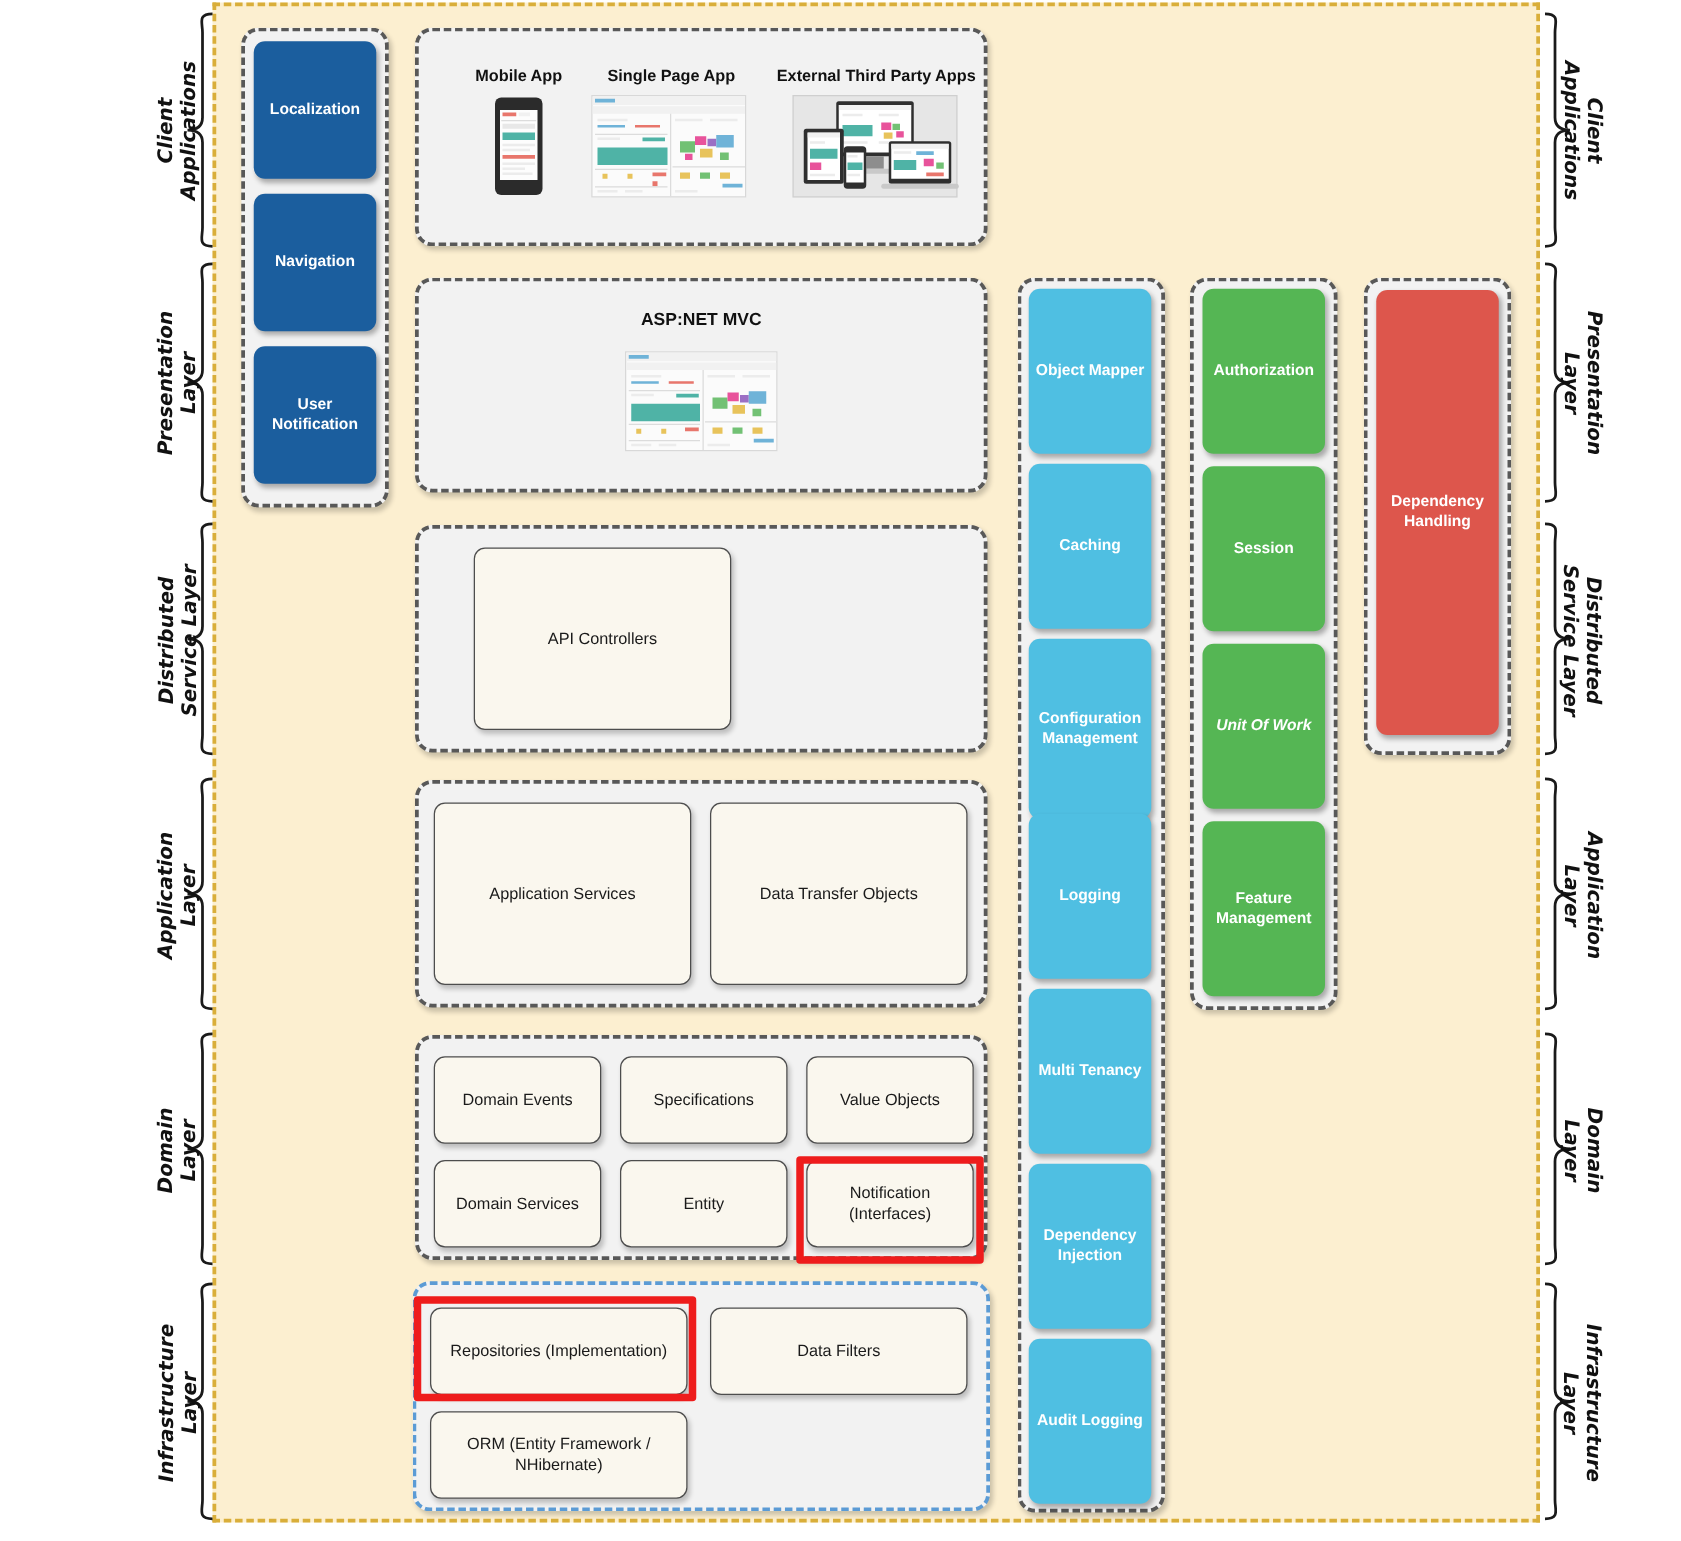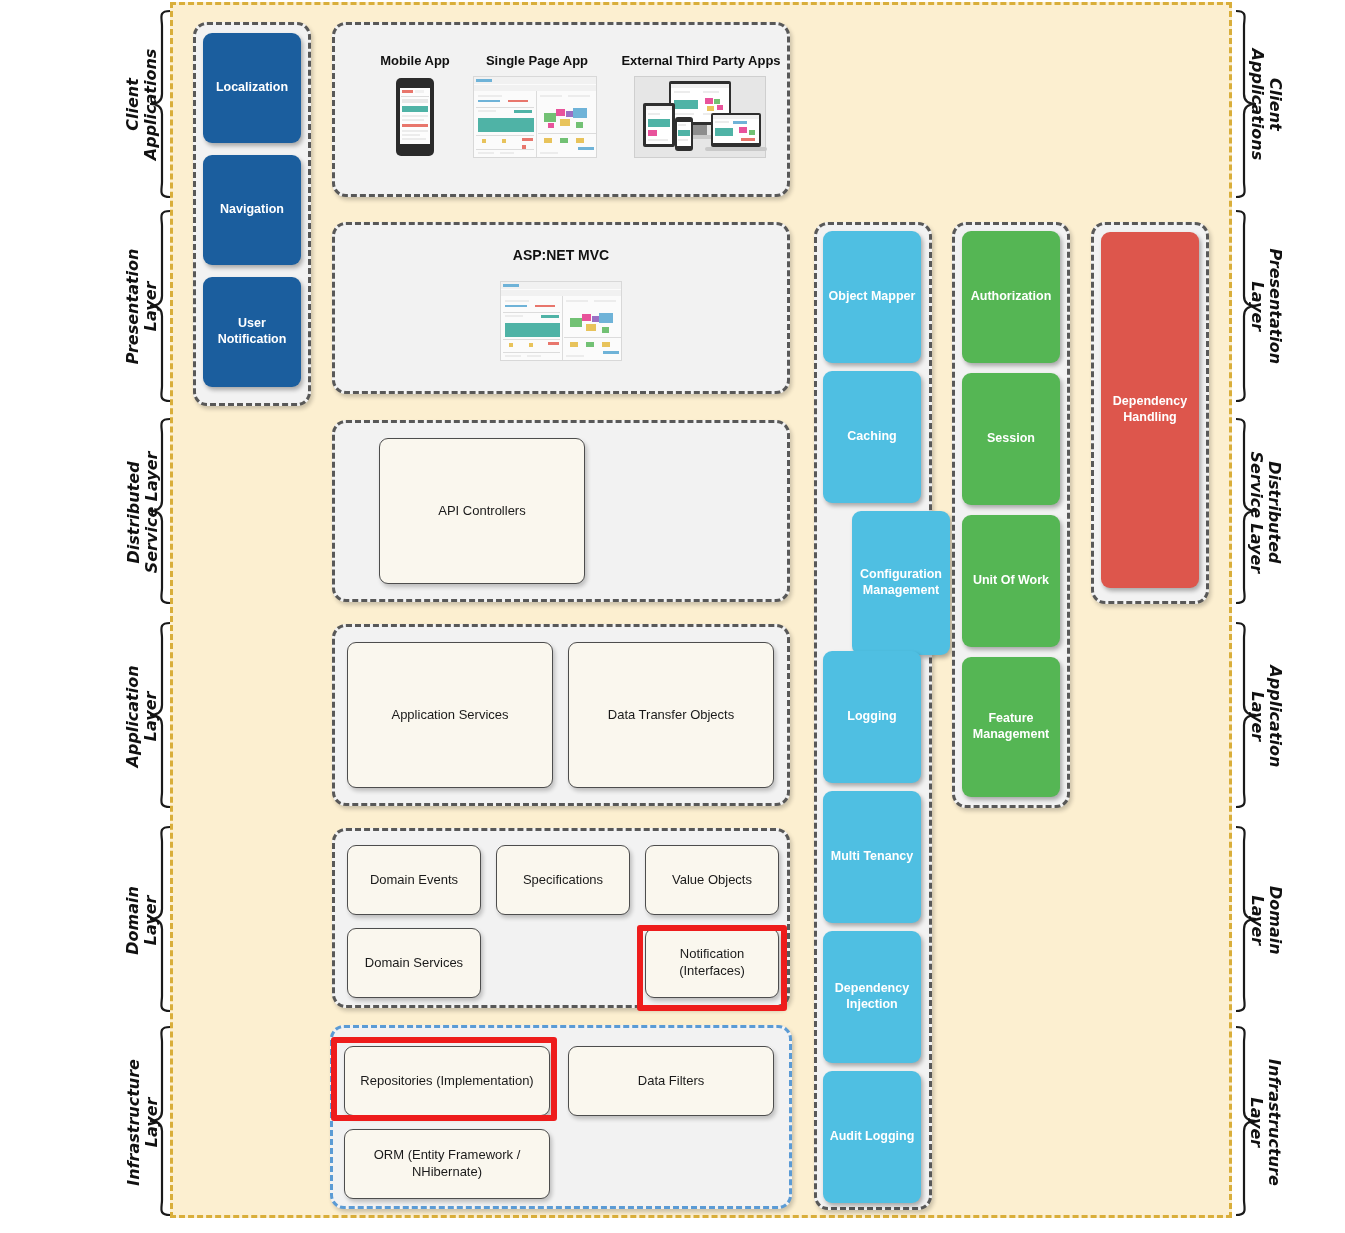--- a/index.html
+++ b/index.html
@@ -397,20 +397,23 @@
     </div>
   <div class="box" style="left:496px; top:845px; width:134px; height:70px;">
       <span>Specifications</span>
     </div>
   <div class="box" style="left:645px; top:845px; width:134px; height:70px;">
       <span>Value Objects</span>
     </div>
   <div class="box" style="left:347px; top:928px; width:134px; height:70px;">
       <span>Domain Services</span>
     </div>
+  <div class="box" style="left:496px; top:928px; width:134px; height:70px;">
+      <span>Entity</span>
+    </div>
   <div class="box" style="left:645px; top:928px; width:134px; height:70px; white-space:pre-line;"><span style="white-space:pre-line;">Notification
 (Interfaces)</span></div>
   <div class="redhl" style="left:637px; top:925px; width:150px; height:86px;"></div>
 
   <div class="group blue-dash" style="left:330px; top:1025px; width:462px; height:184px;"></div>
   <div class="box" style="left:344px; top:1046px; width:206px; height:70px;">
       <span>Repositories (Implementation)</span>
     </div>
   <div class="redhl" style="left:331px; top:1037px; width:226px; height:84px;"></div>
   <div class="box" style="left:568px; top:1046px; width:206px; height:70px;">
@@ -419,42 +422,42 @@
   <div class="box" style="left:344px; top:1129px; width:206px; height:70px; white-space:pre-line;"><span style="white-space:pre-line;">ORM (Entity Framework /
 NHibernate)</span></div>
 
   <div class="group" style="left:814px; top:222px; width:118px; height:988px;"></div>
   <div class="chip cyan" style="left:823px; top:231px; width:98px; height:132px;">
       <span>Object Mapper</span>
     </div>
   <div class="chip cyan" style="left:823px; top:371px; width:98px; height:132px;">
       <span>Caching</span>
     </div>
-  <div class="chip cyan" style="left:852px; top:511px; width:98px; height:144px; white-space:pre-line;"><span style="white-space:pre-line;">Configuration
+  <div class="chip cyan" style="left:823px; top:511px; width:98px; height:144px; white-space:pre-line;"><span style="white-space:pre-line;">Configuration
 Management</span></div>
   <div class="chip cyan" style="left:823px; top:651px; width:98px; height:132px;">
       <span>Logging</span>
     </div>
   <div class="chip cyan" style="left:823px; top:791px; width:98px; height:132px;">
       <span>Multi Tenancy</span>
     </div>
   <div class="chip cyan" style="left:823px; top:931px; width:98px; height:132px; white-space:pre-line;"><span style="white-space:pre-line;">Dependency
 Injection</span></div>
   <div class="chip cyan" style="left:823px; top:1071px; width:98px; height:132px;">
       <span>Audit Logging</span>
     </div>
 
   <div class="group" style="left:952px; top:222px; width:118px; height:586px;"></div>
   <div class="chip green" style="left:962px; top:231px; width:98px; height:132px;">
       <span>Authorization</span>
     </div>
   <div class="chip green" style="left:962px; top:373px; width:98px; height:132px;">
       <span>Session</span>
     </div>
-  <div class="chip green" style="left:962px; top:515px; width:98px; height:132px;">
+  <div class="chip green" style="left:962px; top:515px; width:98px; height:132px;font-style:italic;">
       <span>Unit Of Work</span>
     </div>
   <div class="chip green" style="left:962px; top:657px; width:98px; height:140px; white-space:pre-line;"><span style="white-space:pre-line;">Feature
 Management</span></div>
 
   <div class="group" style="left:1091px; top:222px; width:118px; height:382px;"></div>
   <div class="chip red" style="left:1101px; top:232px; width:98px; height:356px; white-space:pre-line;"><span style="white-space:pre-line;">Dependency
 Handling</span></div>
 
 </div>

